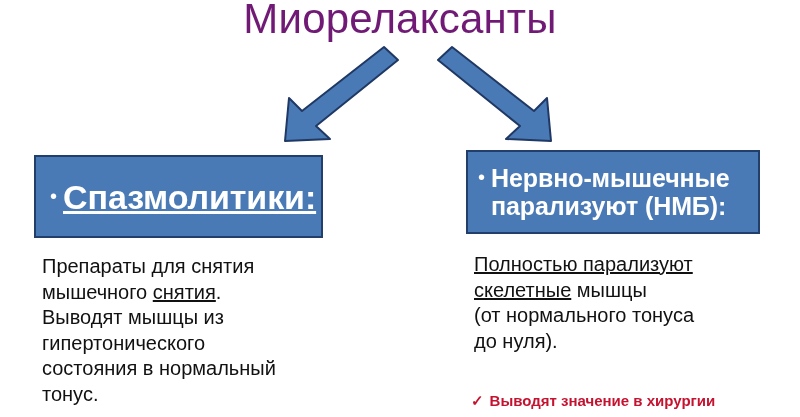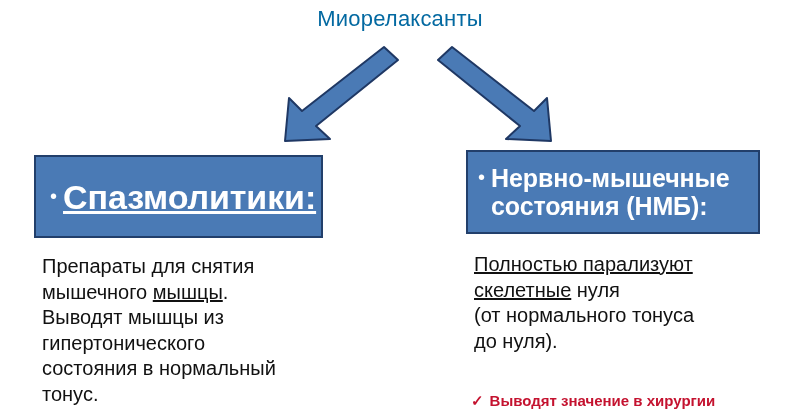--- a/index.html
+++ b/index.html
@@ -20,23 +20,23 @@
     background: #ffffff;
   }
 
   
   .title {
     position: absolute;
     left: 0;
     top: 1px;
     width: 800px;
     text-align: center;
-    font-size: 22px;
+    font-size: 42px;
     font-weight: 400;
-    color: #0369a1;
+    color: #701a75;
     letter-spacing: 0.2px;
     line-height: 36px;
     white-space: nowrap;
   }
 
   
   .arrows {
     position: absolute;
     left: 0;
     top: 0;
@@ -153,36 +153,36 @@
   </svg>
 
   <div class="hdr-box hdr-box-left">
     <div class="hdr-inner">
       <span class="hdr-bullet">•</span>
       <span class="hdr-text">Спазмолитики:</span>
     </div>
   </div>
 
   <div class="body-text body-left"><span class="frag">Препараты для снятия
-мышечного </span><span class="bu">мышцы</span><span class="frag">.</span><span class="frag">
+мышечного </span><span class="bu">снятия</span><span class="frag">.</span><span class="frag">
 Выводят мышцы из
 гипертонического
 состояния в нормальный
 тонус.</span></div>
 
   <div class="hdr-box hdr-box-right">
     <div class="hdr-inner">
       <span class="hdr-bullet">•</span>
       <span class="hdr-text">Нервно-мышечные
-состояния (НМБ):</span>
+парализуют (НМБ):</span>
     </div>
   </div>
 
   <div class="body-text body-right"><span class="bu">Полностью парализуют
-скелетные</span><span class="frag"> нуля</span><span class="frag">
+скелетные</span><span class="frag"> мышцы</span><span class="frag">
 (от нормального тонуса
 до нуля).</span></div>
 
   <div class="note-red">
     <span class="note-check">✓</span>
     <span>Выводят значение в хирургии</span>
   </div>
 
 </div>
 

